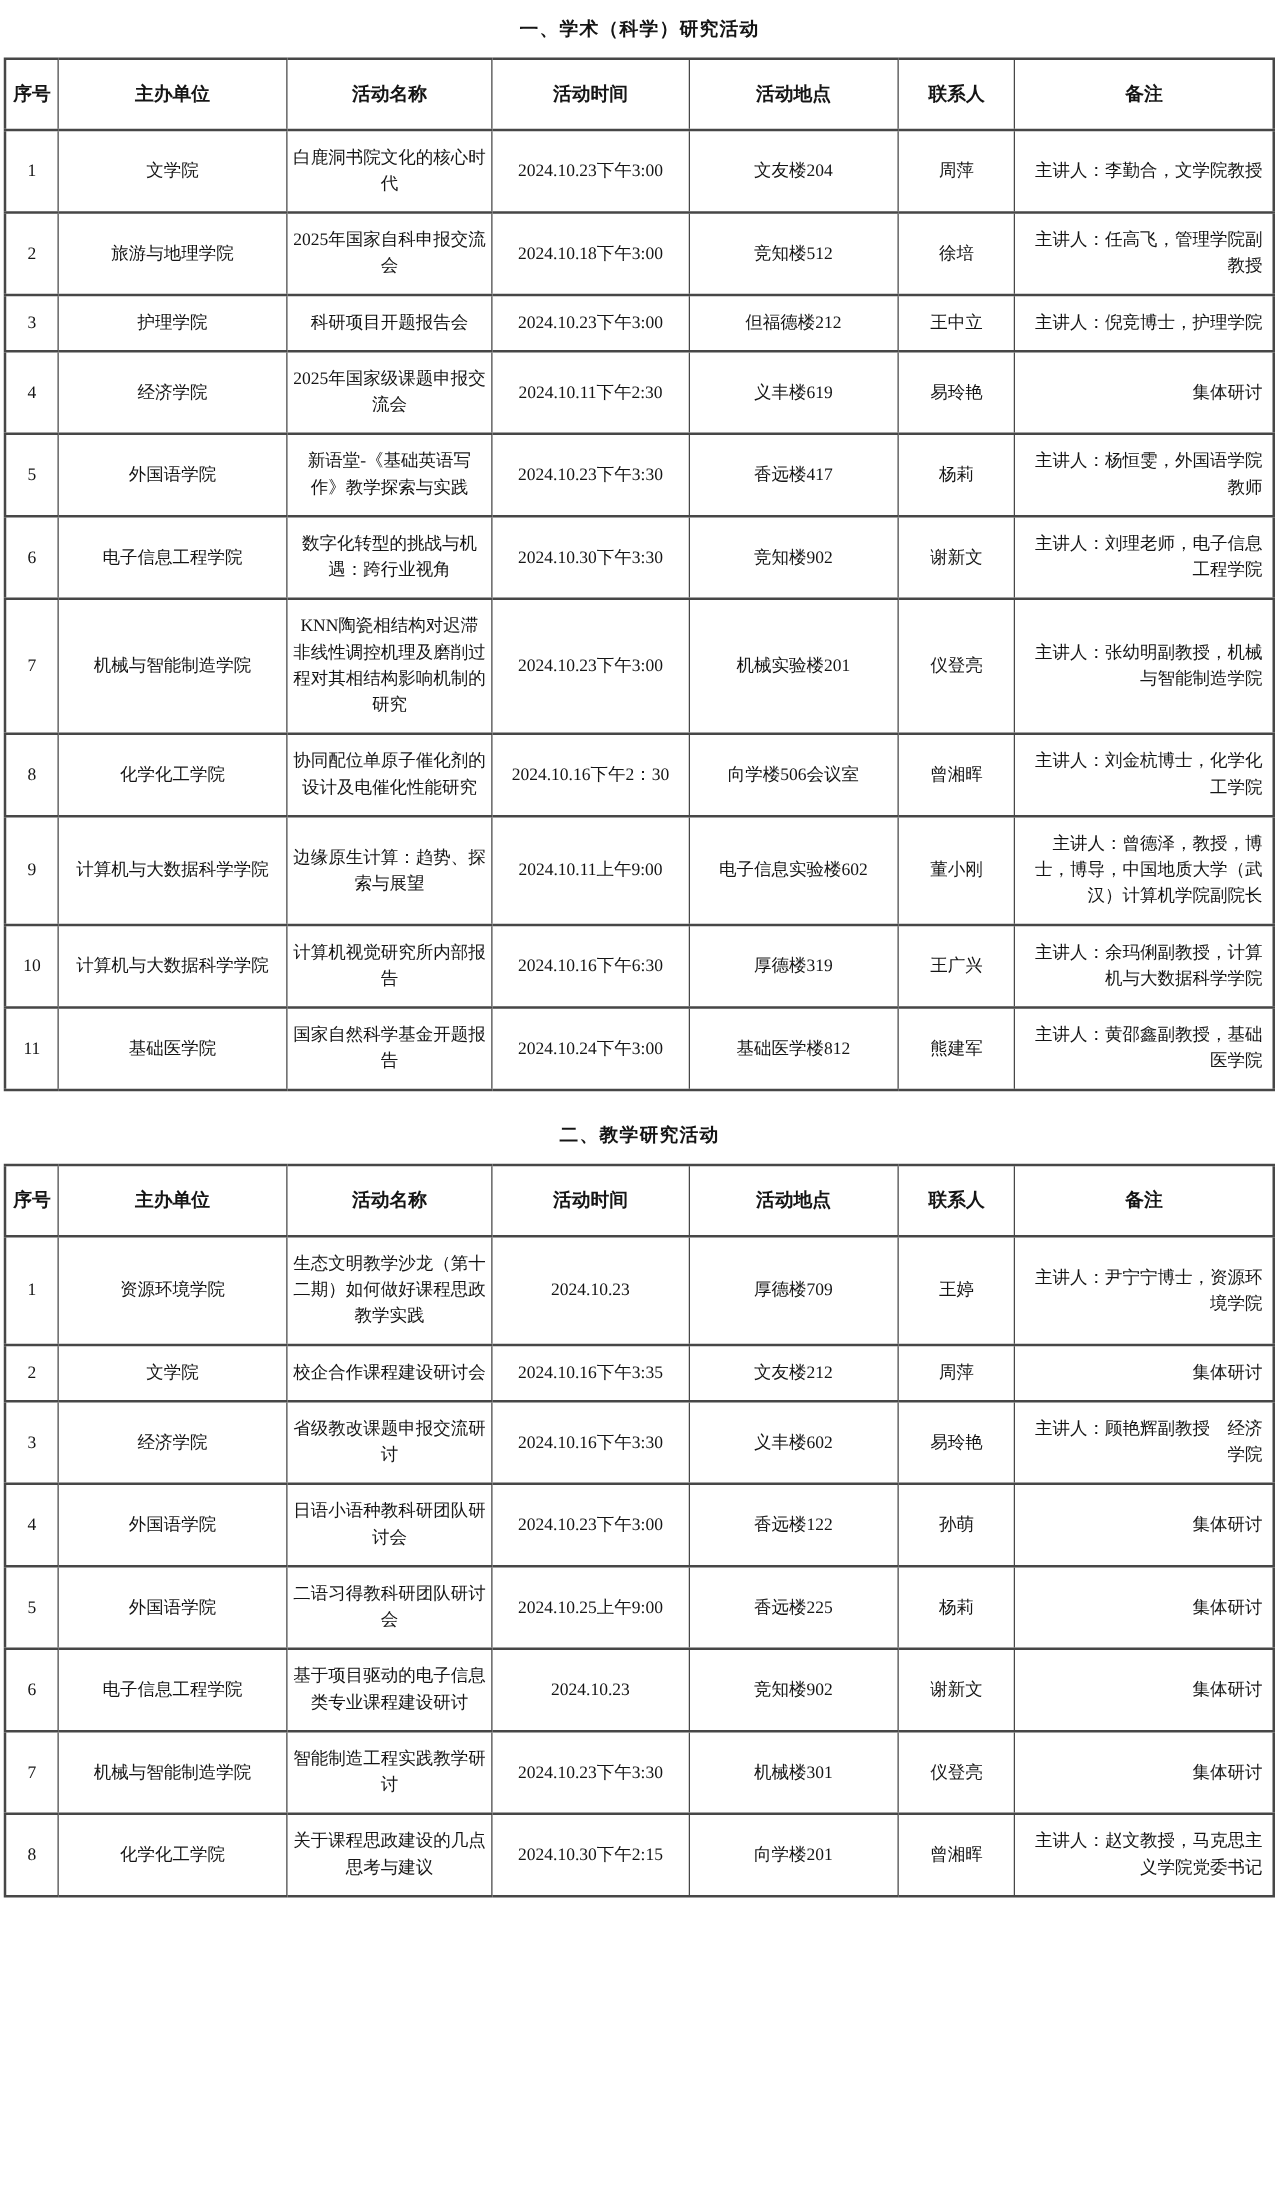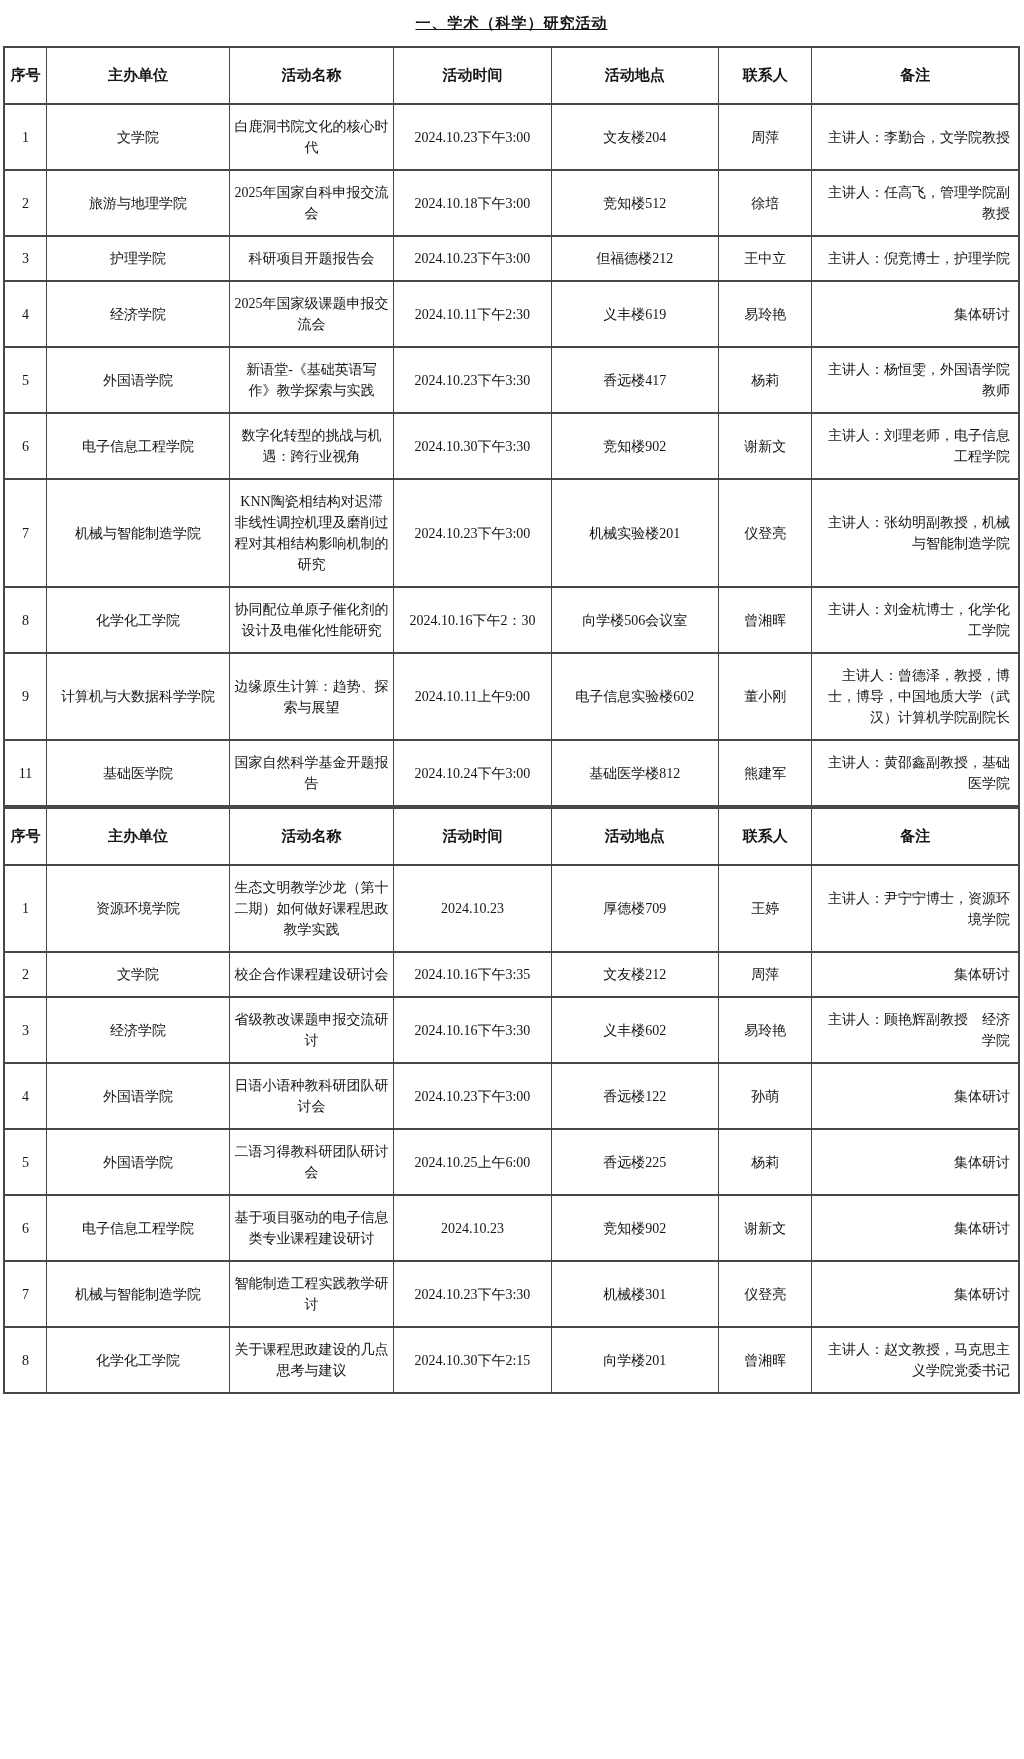--- a/index.html
+++ b/index.html
@@ -14,21 +14,20 @@
     box-sizing: border-box;
     padding: 4px 4px 60px 3px;
     background: #ffffff;
   }
   .section-title {
     text-align: center;
     font-size: 15px;
     font-weight: 700;
     letter-spacing: 1px;
     margin: 10px 0 13px 0;
-    text-decoration: underline;
   }
   .section + .section .section-title {
     margin-top: 26px;
   }
   table.activities {
     width: 100%;
     border-collapse: collapse;
     table-layout: fixed;
     border: 2px solid #474747;
   }
@@ -171,33 +170,43 @@
           <tr>
             <td class="col-0">9</td>
             <td class="col-1">计算机与大数据科学学院</td>
             <td class="col-2">边缘原生计算：趋势、探索与展望</td>
             <td class="col-3">2024.10.11上午9:00</td>
             <td class="col-4">电子信息实验楼602</td>
             <td class="col-5">董小刚</td>
             <td class="col-6">主讲人：曾德泽，教授，博士，博导，中国地质大学（武汉）计算机学院副院长</td>
           </tr>
           <tr>
+            <td class="col-0">10</td>
+            <td class="col-1">计算机与大数据科学学院</td>
+            <td class="col-2">计算机视觉研究所内部报告</td>
+            <td class="col-3">2024.10.16下午6:30</td>
+            <td class="col-4">厚德楼319</td>
+            <td class="col-5">王广兴</td>
+            <td class="col-6">主讲人：余玛俐副教授，计算机与大数据科学学院</td>
+          </tr>
+          <tr>
             <td class="col-0">11</td>
             <td class="col-1">基础医学院</td>
             <td class="col-2">国家自然科学基金开题报告</td>
             <td class="col-3">2024.10.24下午3:00</td>
             <td class="col-4">基础医学楼812</td>
             <td class="col-5">熊建军</td>
             <td class="col-6">主讲人：黄邵鑫副教授，基础医学院</td>
           </tr>
         </tbody>
     </table>
   </section>
 
   <section class="section">
+    <h2 class="section-title">二、教学研究活动</h2>
     <table class="activities">
       <colgroup>
         <col class="c0">
           <col class="c1">
           <col class="c2">
           <col class="c3">
           <col class="c4">
           <col class="c5">
           <col class="c6">
       </colgroup>
@@ -246,21 +255,21 @@
             <td class="col-2">日语小语种教科研团队研讨会</td>
             <td class="col-3">2024.10.23下午3:00</td>
             <td class="col-4">香远楼122</td>
             <td class="col-5">孙萌</td>
             <td class="col-6">集体研讨</td>
           </tr>
           <tr>
             <td class="col-0">5</td>
             <td class="col-1">外国语学院</td>
             <td class="col-2">二语习得教科研团队研讨会</td>
-            <td class="col-3">2024.10.25上午6:00</td>
+            <td class="col-3">2024.10.25上午9:00</td>
             <td class="col-4">香远楼225</td>
             <td class="col-5">杨莉</td>
             <td class="col-6">集体研讨</td>
           </tr>
           <tr>
             <td class="col-0">6</td>
             <td class="col-1">电子信息工程学院</td>
             <td class="col-2">基于项目驱动的电子信息类专业课程建设研讨</td>
             <td class="col-3">2024.10.23</td>
             <td class="col-4">竞知楼902</td>

